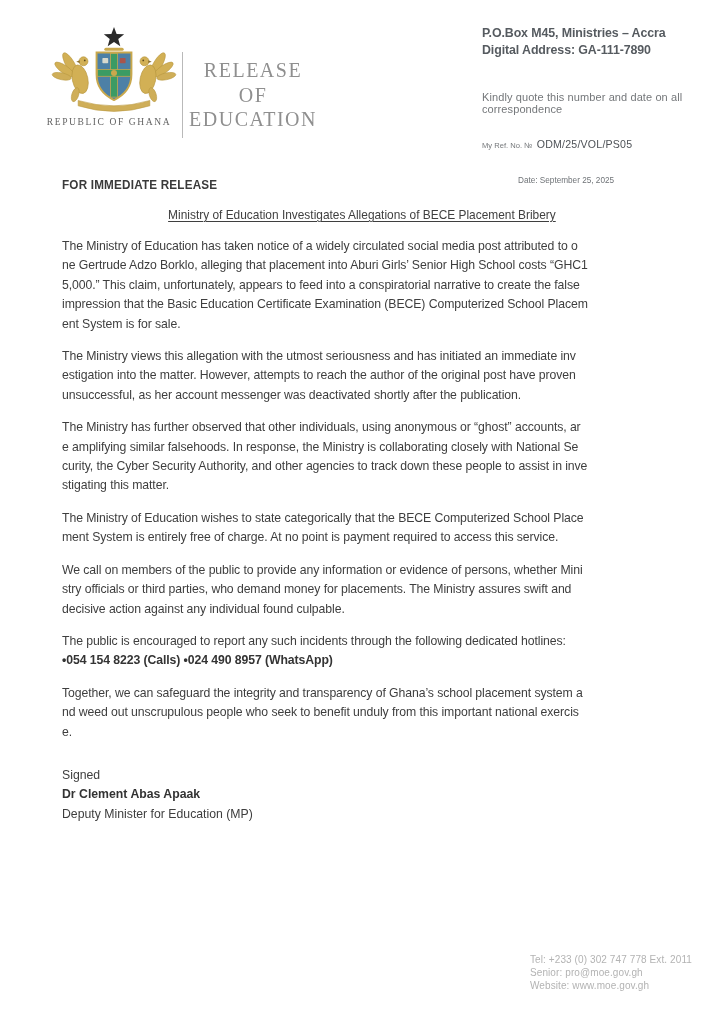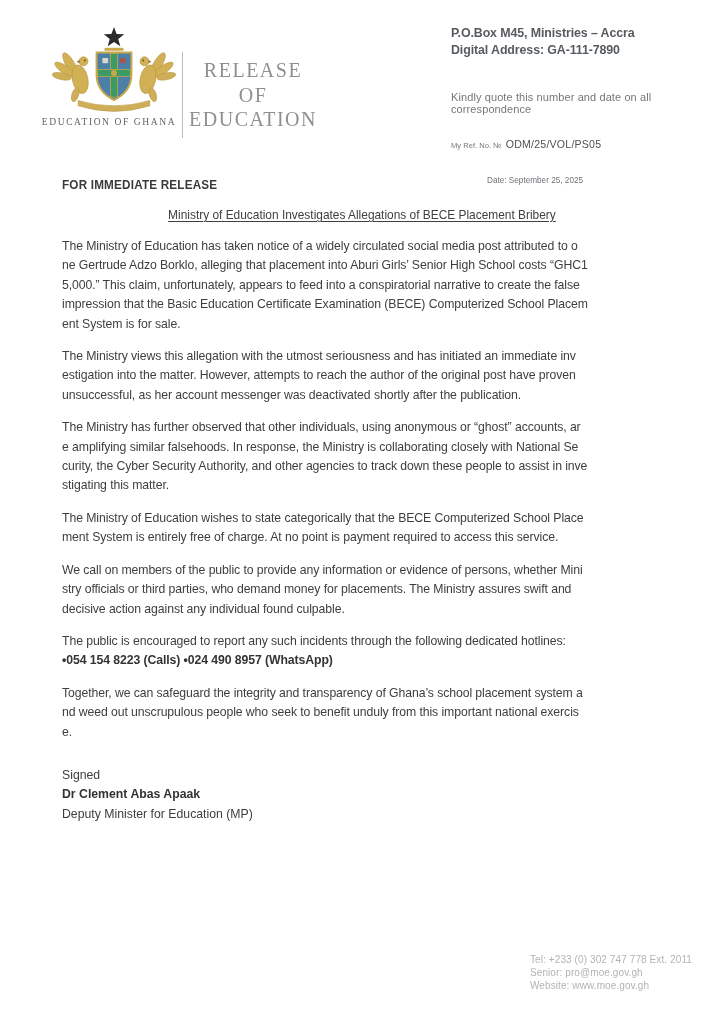--- a/index.html
+++ b/index.html
@@ -25,21 +25,21 @@
   .header-divider {
     position: absolute; left: 182px; top: 52px; width: 1px; height: 86px;
     background: #b9b9b9;
   }
   .ministry-name {
     position: absolute; left: 186px; top: 58px; width: 134px;
     font-family: "Liberation Serif", "DejaVu Serif", serif;
     font-size: 20px; line-height: 24.5px; letter-spacing: 1.5px;
     color: #8f8f8f; text-align: center; white-space: pre-line;
   }
-  .addr-block { position: absolute; left: 451px; top: 25px; width: 235px; }
+  .addr-block { position: absolute; left: 482px; top: 25px; width: 235px; }
   .addr-bold {
     font-size: 12.4px; font-weight: bold; color: #565b60; line-height: 17px;
     letter-spacing: -0.1px;
   }
   .corr-note { margin-top: 32px; font-size: 11px; color: #74777a; letter-spacing: 0.1px; }
   .ref-line { margin-top: 19px; }
   .ref-label { font-size: 7.6px; color: #74777a; }
   .ref-value { font-size: 10.6px; color: #4e5257; letter-spacing: 0.2px; }
   .date-line { margin-top: 24px; font-size: 8.2px; color: #6f7377; margin-left: 36px; }
 
@@ -102,21 +102,21 @@
     <use href="#eagle" transform="translate(130 0) scale(-1 1)"></use>
 
     <path d="M47,29.5 L83,29.5 L83,52 Q83,70 65,78.5 Q47,70 47,52 Z" fill="#4d80a6" stroke="#c9a84c" stroke-width="2"></path>
     <rect x="61.5" y="30.5" width="7" height="45" fill="#3b9b64" stroke="#c9a84c" stroke-width="0.8"></rect>
     <rect x="48" y="47" width="34" height="7" fill="#3b9b64" stroke="#c9a84c" stroke-width="0.8"></rect>
     <circle cx="65" cy="50.5" r="3.1" fill="#c9a84c"></circle>
     <rect x="71" y="35" width="6" height="5.5" rx="0.8" fill="#b25042" opacity="0.9"></rect>
     <rect x="53" y="35" width="6" height="5.5" rx="0.8" fill="#e8e2d2" opacity="0.9"></rect>
   </svg>
 
-  <div class="republic-caption">EDUCATION OF GHANA</div>
+  <div class="republic-caption">REPUBLIC OF GHANA</div>
 
   <div class="header-divider"></div>
 
   <div class="ministry-name">RELEASE
 OF
 EDUCATION</div>
 
   <div class="addr-block">
     <div class="addr-bold">P.O.Box M45, Ministries – Accra</div>
     <div class="addr-bold">Digital Address: GA-111-7890</div>

